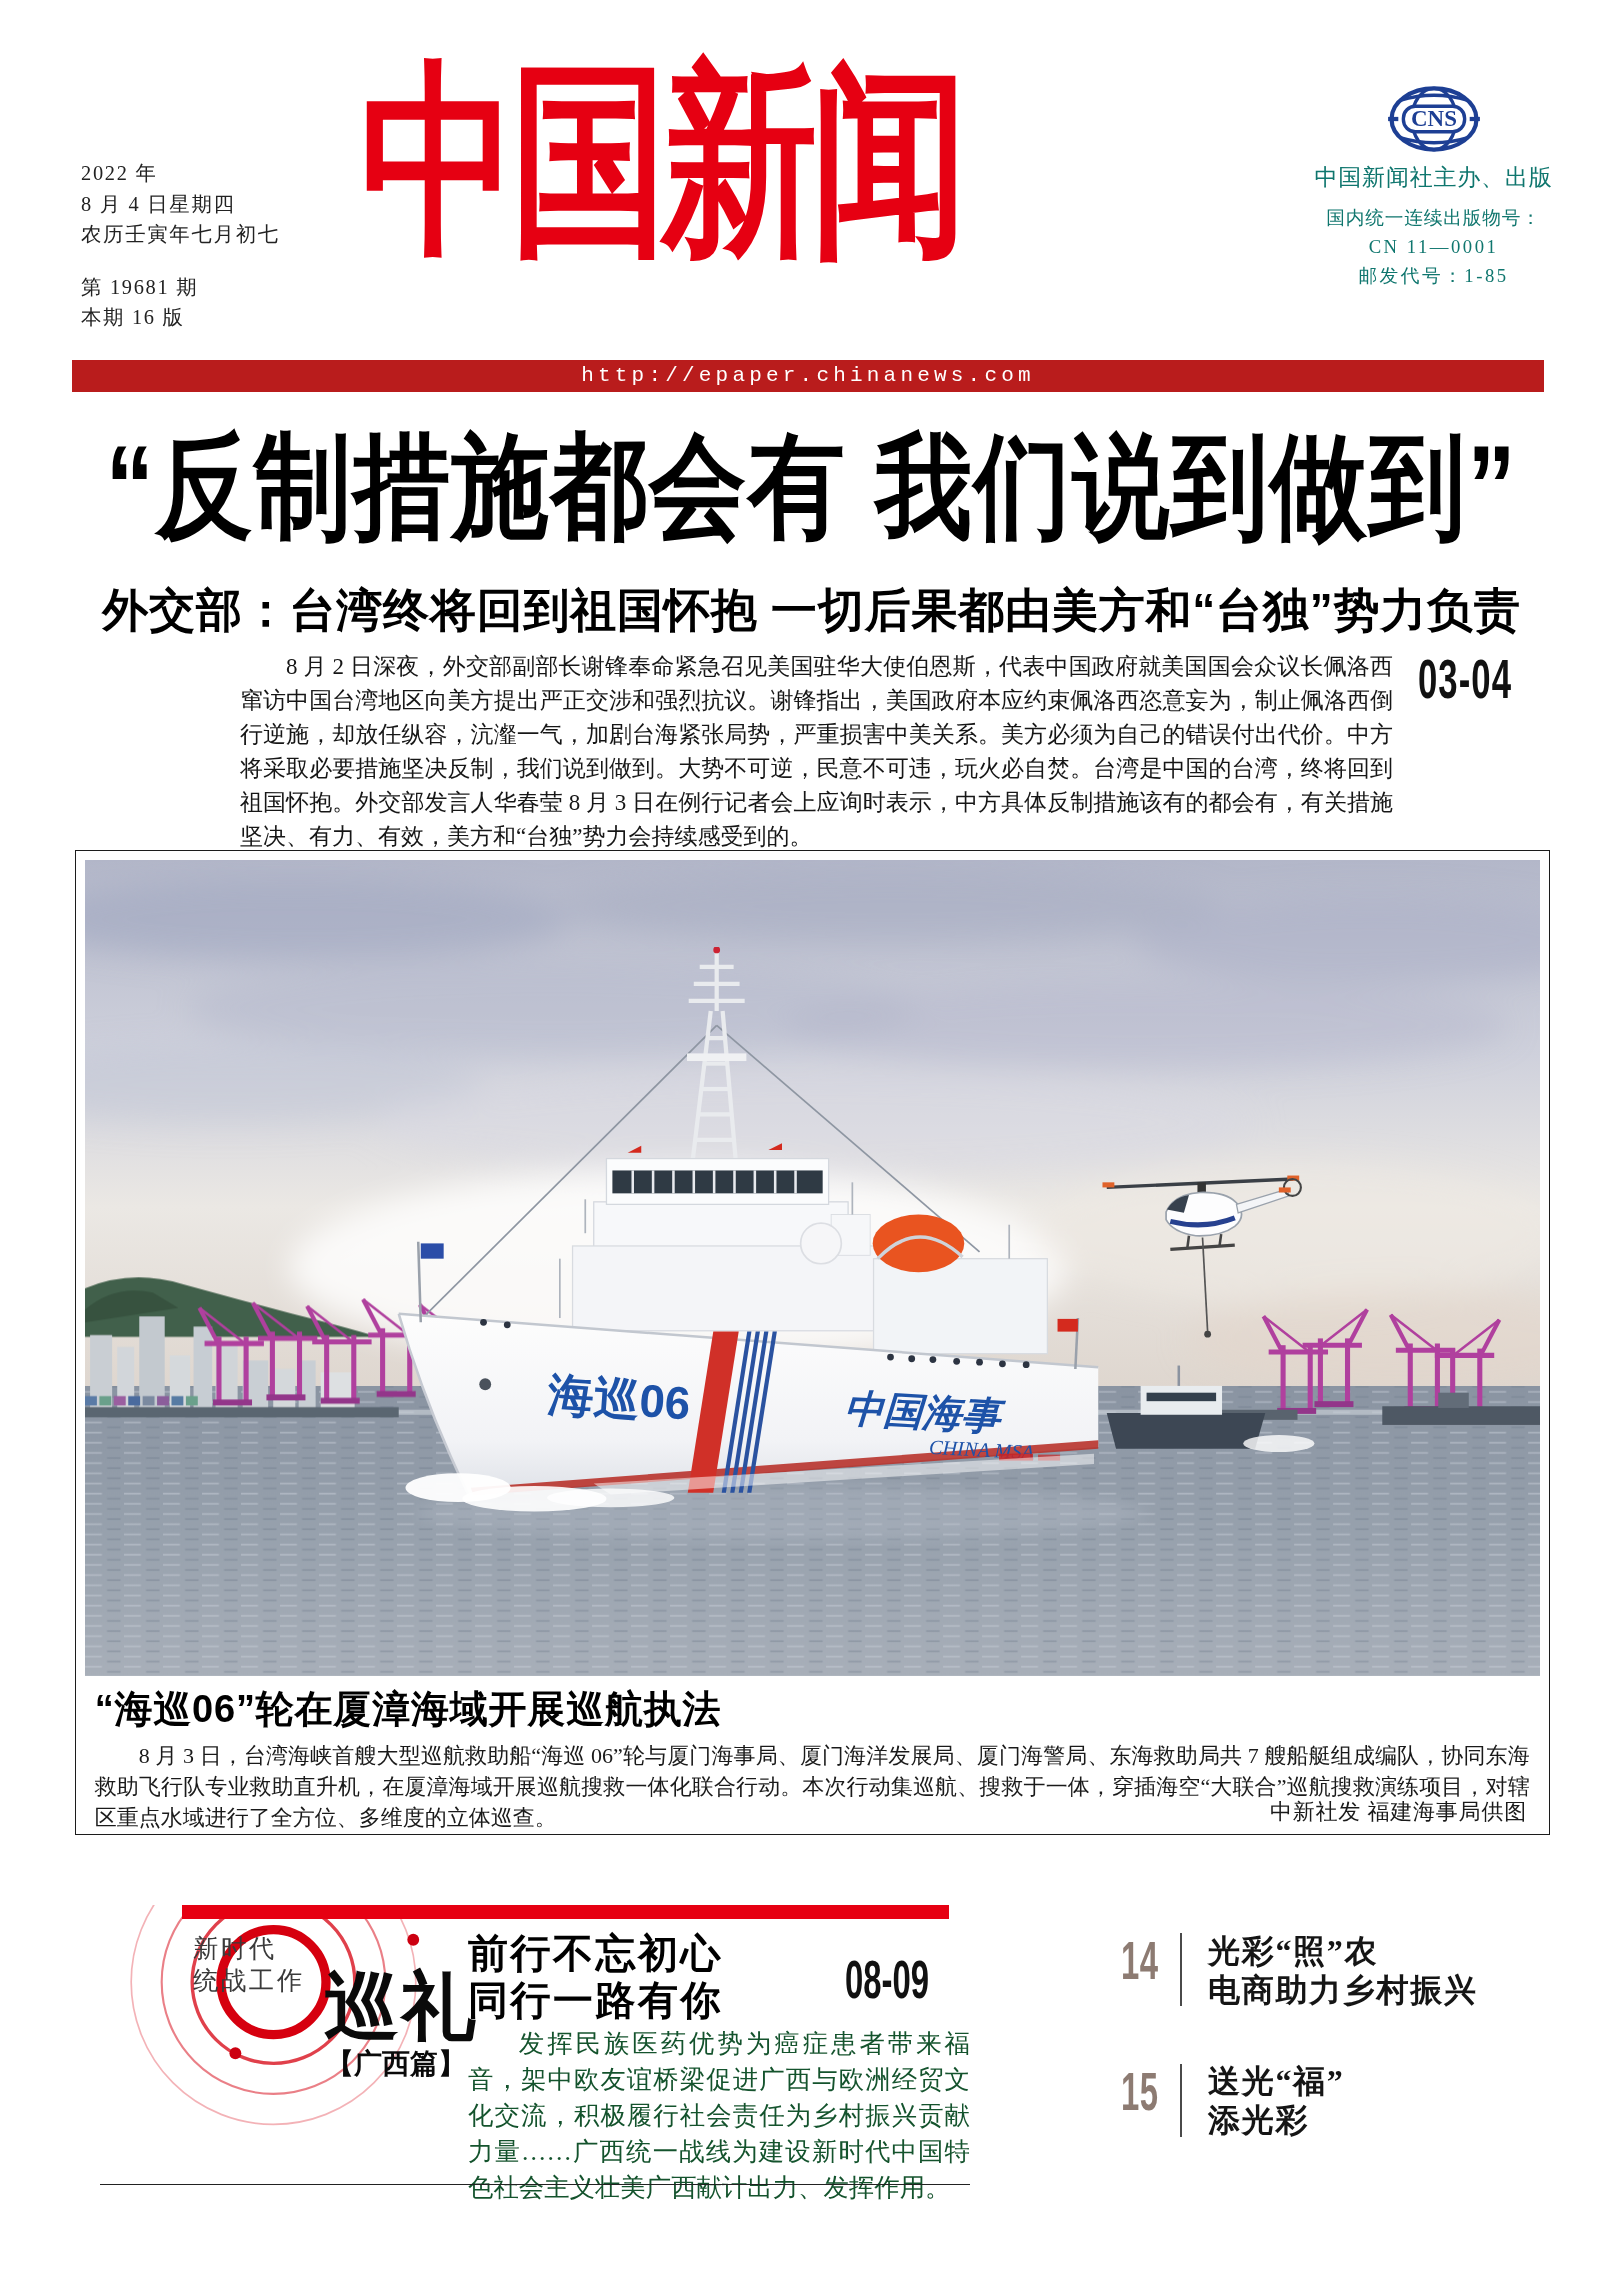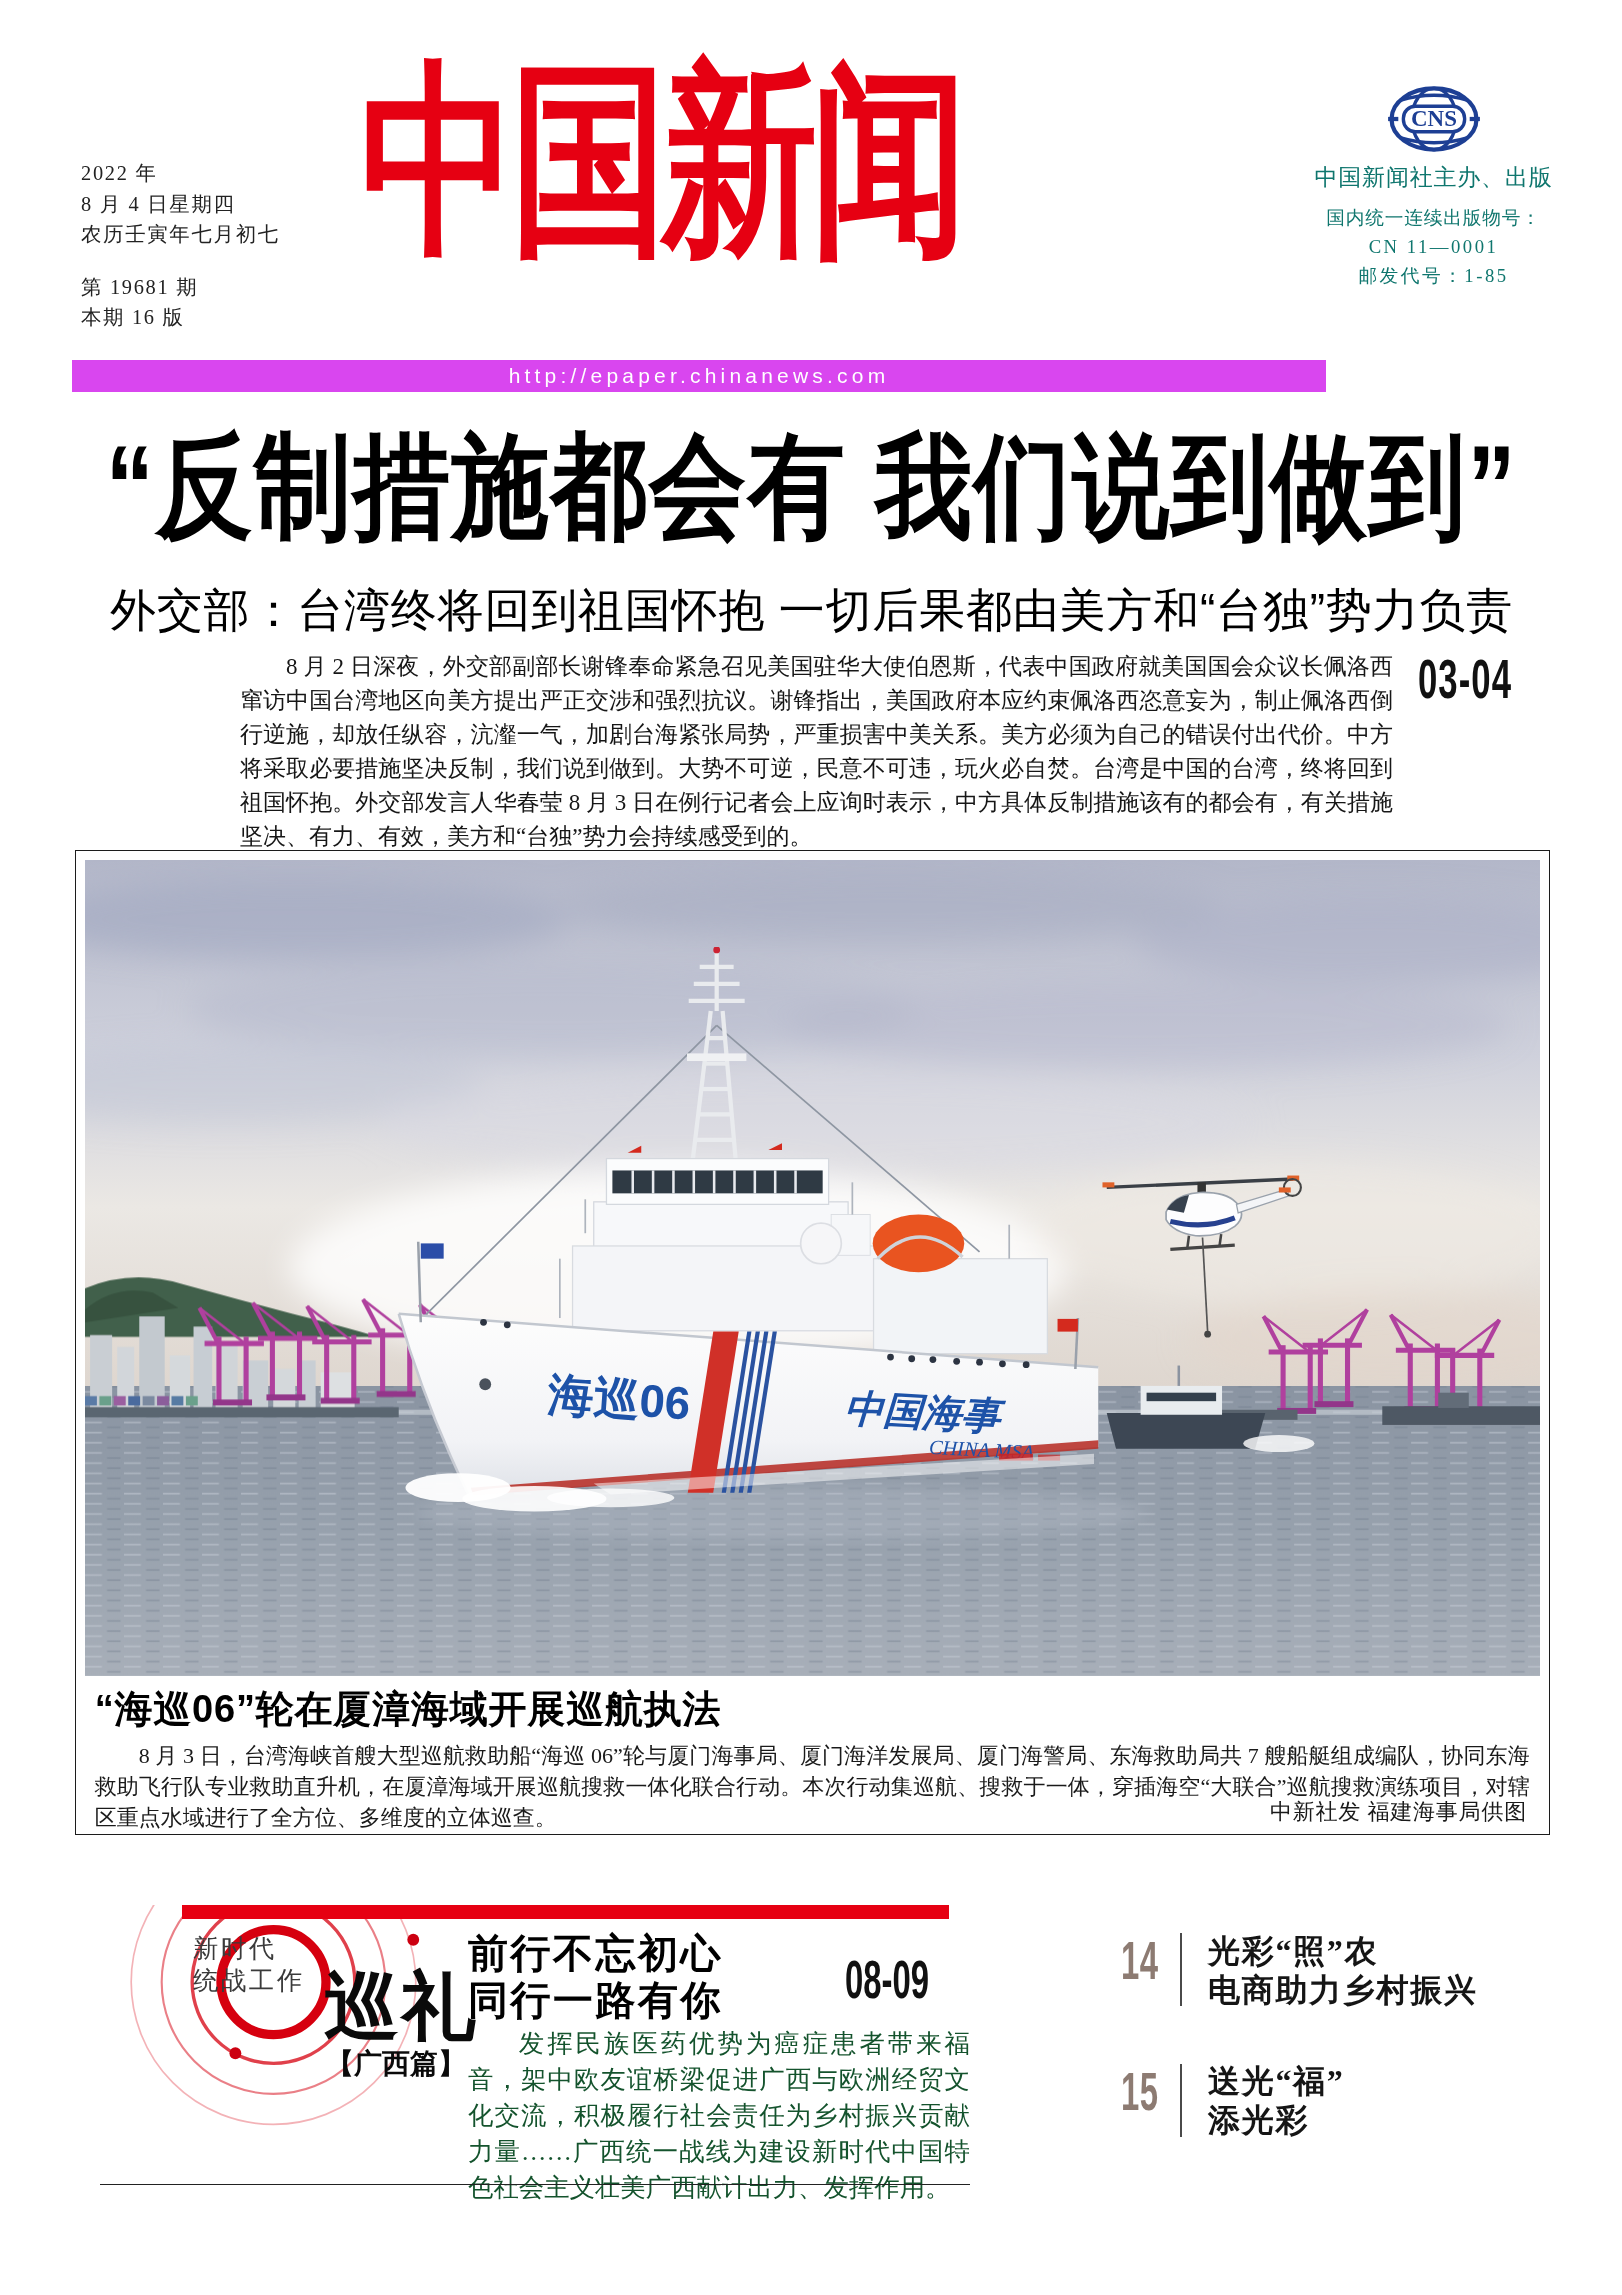--- a/index.html
+++ b/index.html
@@ -13,30 +13,30 @@
   .date-gap{height:22px;}
   .np-title{left:339px;top:59px;width:644px;text-align:center;color:#e60012;
             font-family:"Liberation Serif", serif;font-weight:900;font-size:157px;line-height:1;
             letter-spacing:-6.8px;transform:scaleY(1.32);transform-origin:top center;white-space:nowrap;}
   .pub-block{left:1245px;top:85px;width:377px;text-align:center;color:#0f766e;}
   .pub-line1{font-size:23px;letter-spacing:0.8px;margin-top:8.5px;}
   .pub-small{font-size:18.7px;line-height:29px;letter-spacing:0.8px;margin-top:10.2px;}
   .pub-num{font-size:18.7px;line-height:29px;letter-spacing:2.5px;}
 
   
-  .url-bar{left:72px;top:360px;width:1254px;height:32px;background:#d946ef;
+  .url-bar{left:72px;top:360px;width:1472px;height:32px;background:#b91c1c;
            color:#fff;text-align:center;font-size:21px;line-height:32px;letter-spacing:4.2px;
-           font-family:Liberation Sans, sans-serif;}
+           font-family:Liberation Mono, monospace;}
 
   
   .headline{left:47px;top:427px;width:1529px;text-align:center;color:#000;
             font-family:"Liberation Sans", sans-serif;font-weight:900;font-size:97px;line-height:1.05;
             letter-spacing:1.7px;transform:scaleY(1.18);transform-origin:top center;white-space:nowrap;}
   .subheadline{left:47px;top:580px;width:1529px;text-align:center;color:#000;
-               font-family:"Liberation Sans", sans-serif;font-weight:400;font-size:46px;white-space:nowrap;letter-spacing:0.8px;}
+               font-family:"Liberation Sans", sans-serif;font-weight:700;font-size:46px;white-space:nowrap;letter-spacing:0.8px;}
   .lead-body{left:240px;top:650px;width:1153px;font-size:23px;line-height:34px;
              text-align:justify;text-indent:2em;color:#161616;}
   .pageref{font-family:"Liberation Sans", sans-serif;font-weight:600;color:#111;
            display:inline-block;transform:scaleX(0.62);transform-origin:left top;white-space:nowrap;}
   .lead-ref{left:1418px;top:646px;font-size:56px;letter-spacing:1.7px;}
 
   
   .photo-frame{left:75px;top:850px;width:1475px;height:985px;border:1.7px solid #1c1c1c;box-sizing:border-box;background:#fff;}
   .photo-svg{position:absolute;left:8.5px;top:8.5px;width:1455px;height:816px;display:block;}
   .cap-title{position:absolute;left:18.7px;top:833px;font-family:"Liberation Sans", sans-serif;

